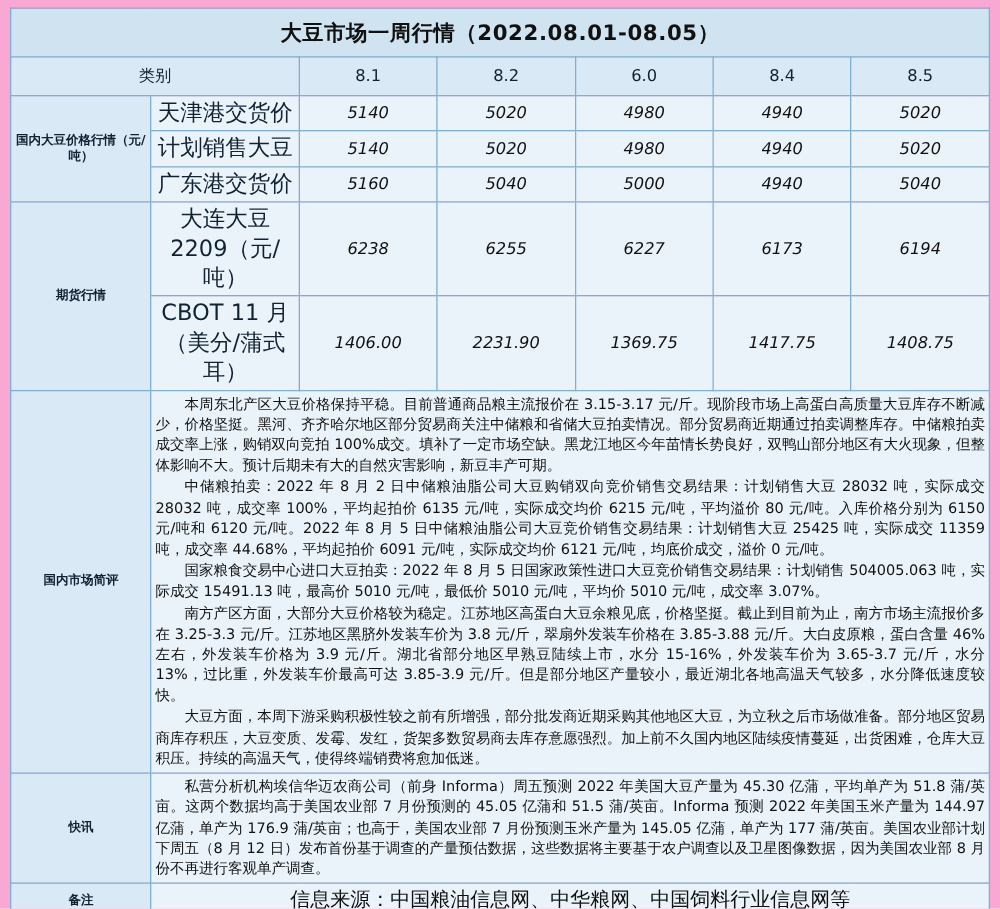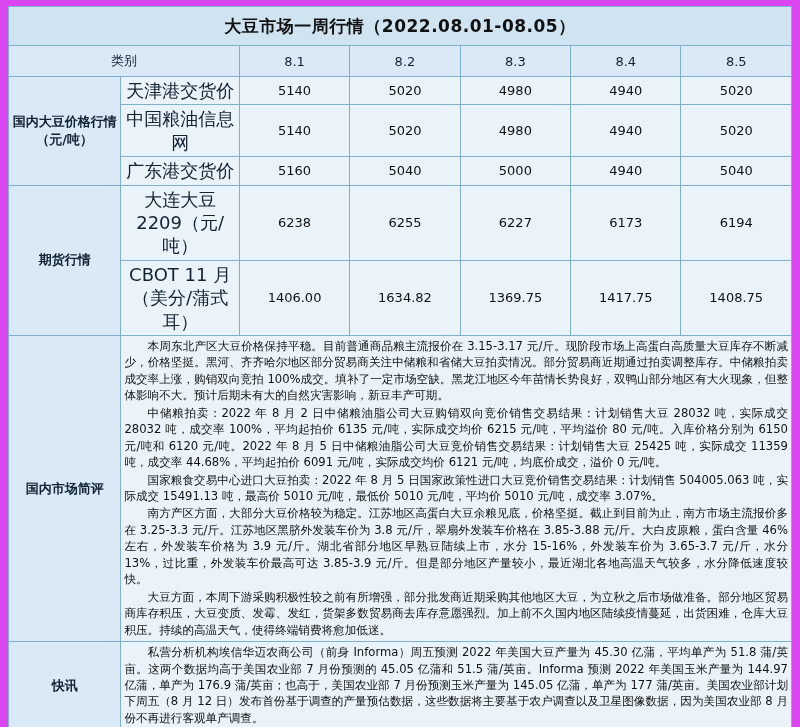--- a/index.html
+++ b/index.html
@@ -12,21 +12,21 @@
     height: 727px;
     font-family: "DejaVu Sans", "Liberation Sans", sans-serif;
     color: #1a1a1a;
     overflow: hidden;
   }
   .sheet {
     width: 800px;
     height: 727px;
     box-sizing: border-box;
     padding: 6px 8px 4px 8px;
-    background: #d946ef;
+    background: #f9a8d4;
   }
   table.main {
     width: 784px;
     border-collapse: collapse;
     table-layout: fixed;
   }
   table.main td, table.main th {
     border: 1px solid #7fb0cf;
     padding: 2px 3px;
     vertical-align: middle;
@@ -45,36 +45,37 @@
     text-align: center;
     font-weight: normal;
     font-size: 13px;
     height: 26px;
     color: #123;
   }
   .rowlabel {
     background: #d9e9f5;
     text-align: center;
     font-weight: bold;
-    font-size: 13px;
+    font-size: 10px;
     color: #123;
     line-height: 1.35;
   }
   .subrow {
     background: #eaf3fa;
     text-align: center;
     font-size: 18px;
     line-height: 1.3;
     color: #123;
   }
   .num {
     background: #eaf3fa;
     text-align: center;
     font-size: 13px;
     color: #111;
+    font-style: italic;
   }
   .narrative {
     background: #eaf3fa;
     font-size: 11.6px;
     line-height: 1.42;
     text-align: justify;
     padding: 4px 6px;
     color: #111;
     margin-left: 47px;
   }
@@ -108,36 +109,36 @@
       <col class="col-day">
     </colgroup>
     <tbody>
       <tr>
         <td class="title-cell" colspan="7">大豆市场一周行情（2022.08.01-08.05）</td>
       </tr>
       <tr>
         <td class="hdr" colspan="2">类别</td>
         <td class="hdr">8.1</td>
         <td class="hdr">8.2</td>
-        <td class="hdr">8.3</td>
+        <td class="hdr">6.0</td>
         <td class="hdr">8.4</td>
         <td class="hdr">8.5</td>
       </tr>
 
       <tr>
         <td class="rowlabel" rowspan="3">国内大豆价格行情（元/吨）</td>
         <td class="subrow">天津港交货价</td>
         <td class="num">5140</td>
         <td class="num">5020</td>
         <td class="num">4980</td>
         <td class="num">4940</td>
         <td class="num">5020</td>
       </tr>
       <tr>
-        <td class="subrow">中国粮油信息网</td>
+        <td class="subrow">计划销售大豆</td>
         <td class="num">5140</td>
         <td class="num">5020</td>
         <td class="num">4980</td>
         <td class="num">4940</td>
         <td class="num">5020</td>
       </tr>
       <tr>
         <td class="subrow">广东港交货价</td>
         <td class="num">5160</td>
         <td class="num">5040</td>
@@ -151,21 +152,21 @@
         <td class="subrow">大连大豆 2209（元/吨）</td>
         <td class="num">6238</td>
         <td class="num">6255</td>
         <td class="num">6227</td>
         <td class="num">6173</td>
         <td class="num">6194</td>
       </tr>
       <tr>
         <td class="subrow">CBOT 11 月（美分/蒲式耳）</td>
         <td class="num">1406.00</td>
-        <td class="num">1634.82</td>
+        <td class="num">2231.90</td>
         <td class="num">1369.75</td>
         <td class="num">1417.75</td>
         <td class="num">1408.75</td>
       </tr>
 
       <tr>
         <td class="rowlabel">国内市场简评</td>
         <td class="narrative" colspan="6">
           <p>本周东北产区大豆价格保持平稳。目前普通商品粮主流报价在 3.15-3.17 元/斤。现阶段市场上高蛋白高质量大豆库存不断减少，价格坚挺。黑河、齐齐哈尔地区部分贸易商关注中储粮和省储大豆拍卖情况。部分贸易商近期通过拍卖调整库存。中储粮拍卖成交率上涨，购销双向竞拍 100%成交。填补了一定市场空缺。黑龙江地区今年苗情长势良好，双鸭山部分地区有大火现象，但整体影响不大。预计后期未有大的自然灾害影响，新豆丰产可期。</p>
           <p>中储粮拍卖：2022 年 8 月 2 日中储粮油脂公司大豆购销双向竞价销售交易结果：计划销售大豆 28032 吨，实际成交 28032 吨，成交率 100%，平均起拍价 6135 元/吨，实际成交均价 6215 元/吨，平均溢价 80 元/吨。入库价格分别为 6150 元/吨和 6120 元/吨。2022 年 8 月 5 日中储粮油脂公司大豆竞价销售交易结果：计划销售大豆 25425 吨，实际成交 11359 吨，成交率 44.68%，平均起拍价 6091 元/吨，实际成交均价 6121 元/吨，均底价成交，溢价 0 元/吨。</p>

